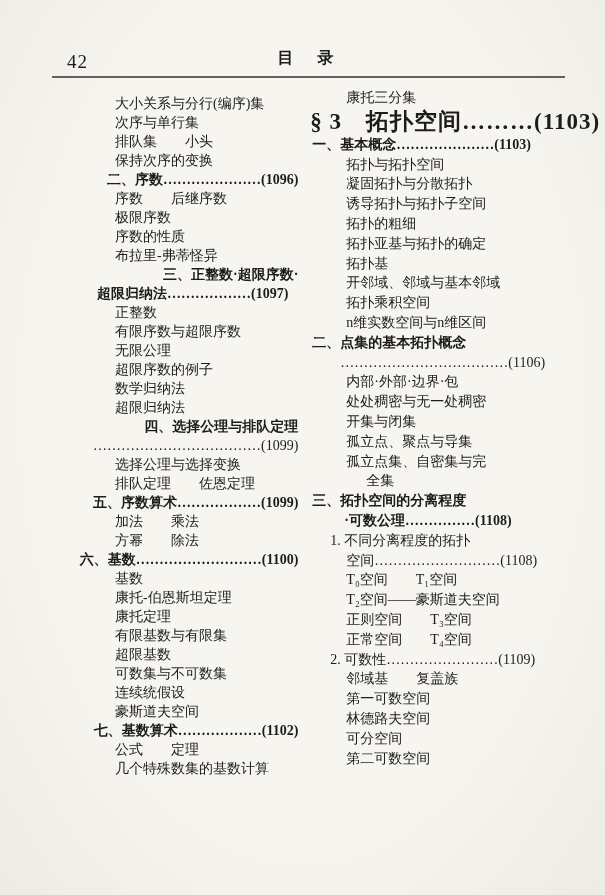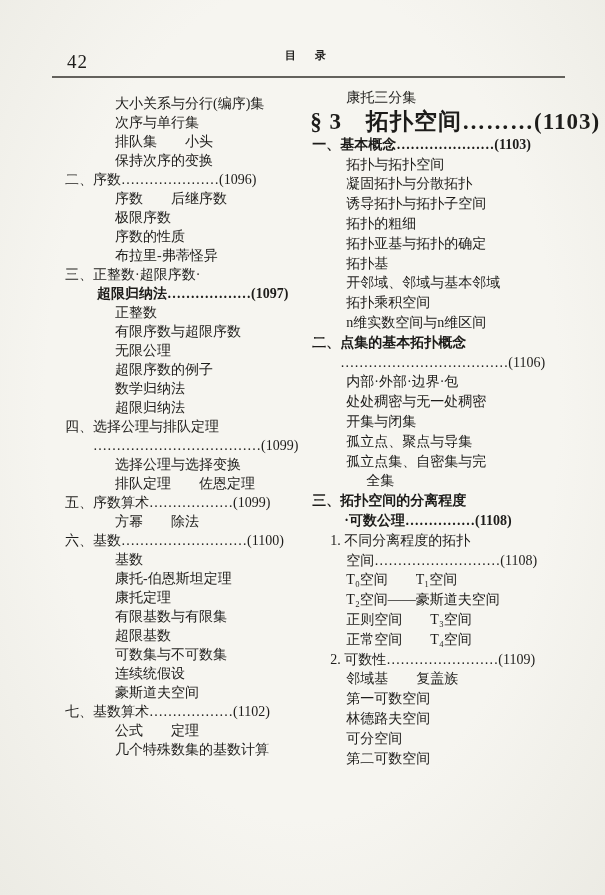--- a/index.html
+++ b/index.html
@@ -6,30 +6,30 @@
   .page{
     position:relative;width:605px;height:895px;margin:0 auto;
     background:#f4f3ee;
     background-image:radial-gradient(ellipse at 50% 45%, #f6f5f0 60%, #ecebe4 100%);
     color:#1d1c1a;
     font-family:"Liberation Serif","DejaVu Serif",serif;
     overflow:hidden;
   }
   .header{position:absolute;top:48px;left:55px;right:45px;height:24px;}
   .pageno{position:absolute;left:12px;top:3px;font-size:19px;letter-spacing:1px;}
-  .title{position:absolute;left:0;right:0;top:0;text-align:center;font-size:11px;font-weight:bold;letter-spacing:4px;}
+  .title{position:absolute;left:0;right:0;top:0;text-align:center;font-size:16px;font-weight:bold;letter-spacing:4px;}
   .rule{position:absolute;top:76px;left:52px;right:40px;border-top:2px solid #4a4843;opacity:.85;}
   .columns{position:absolute;top:86px;left:55px;right:38px;bottom:30px;display:flex;}
   .col-left{width:248px;padding-top:8px;}
   .divider{width:1px;background:#5a564f;margin-top:6px;margin-bottom:88px;}
   .col-right{flex:1;padding-left:12px;padding-top:2px;}
   .line{white-space:nowrap;overflow:hidden;font-size:14px;line-height:19px;}
   .col-right .line{line-height:19.8px;}
   
-  .col-left .sec{font-weight:normal;padding-left:10px;}
+  .col-left .sec{font-weight:bold;padding-left:10px;text-align:right;}
   .col-left .sec2{font-weight:bold;padding-left:42px;}
   .col-left .sub{padding-left:60px;}
   .col-left .lead{padding-left:38px;}
   .col-right .sec{font-weight:bold;padding-left:2px;}
   .col-right .sec2{font-weight:bold;padding-left:34px;}
   .col-right .sub{padding-left:36px;}
   .col-right .sub2{padding-left:56px;}
   .col-right .lead{padding-left:30px;}
   .col-right .num{padding-left:20px;}
   .col-right .numcont{padding-left:36px;}
@@ -62,20 +62,21 @@
         <div class="line sub">有限序数与超限序数</div>
         <div class="line sub">无限公理</div>
         <div class="line sub">超限序数的例子</div>
         <div class="line sub">数学归纳法</div>
         <div class="line sub">超限归纳法</div>
         <div class="line sec">四、选择公理与排队定理</div>
         <div class="line lead">………………………………(1099)</div>
         <div class="line sub">选择公理与选择变换</div>
         <div class="line sub">排队定理　　佐恩定理</div>
         <div class="line sec">五、序数算术………………(1099)</div>
+        <div class="line sub">加法　　乘法</div>
         <div class="line sub">方幂　　除法</div>
         <div class="line sec">六、基数………………………(1100)</div>
         <div class="line sub">基数</div>
         <div class="line sub">康托-伯恩斯坦定理</div>
         <div class="line sub">康托定理</div>
         <div class="line sub">有限基数与有限集</div>
         <div class="line sub">超限基数</div>
         <div class="line sub">可数集与不可数集</div>
         <div class="line sub">连续统假设</div>
         <div class="line sub">豪斯道夫空间</div>

